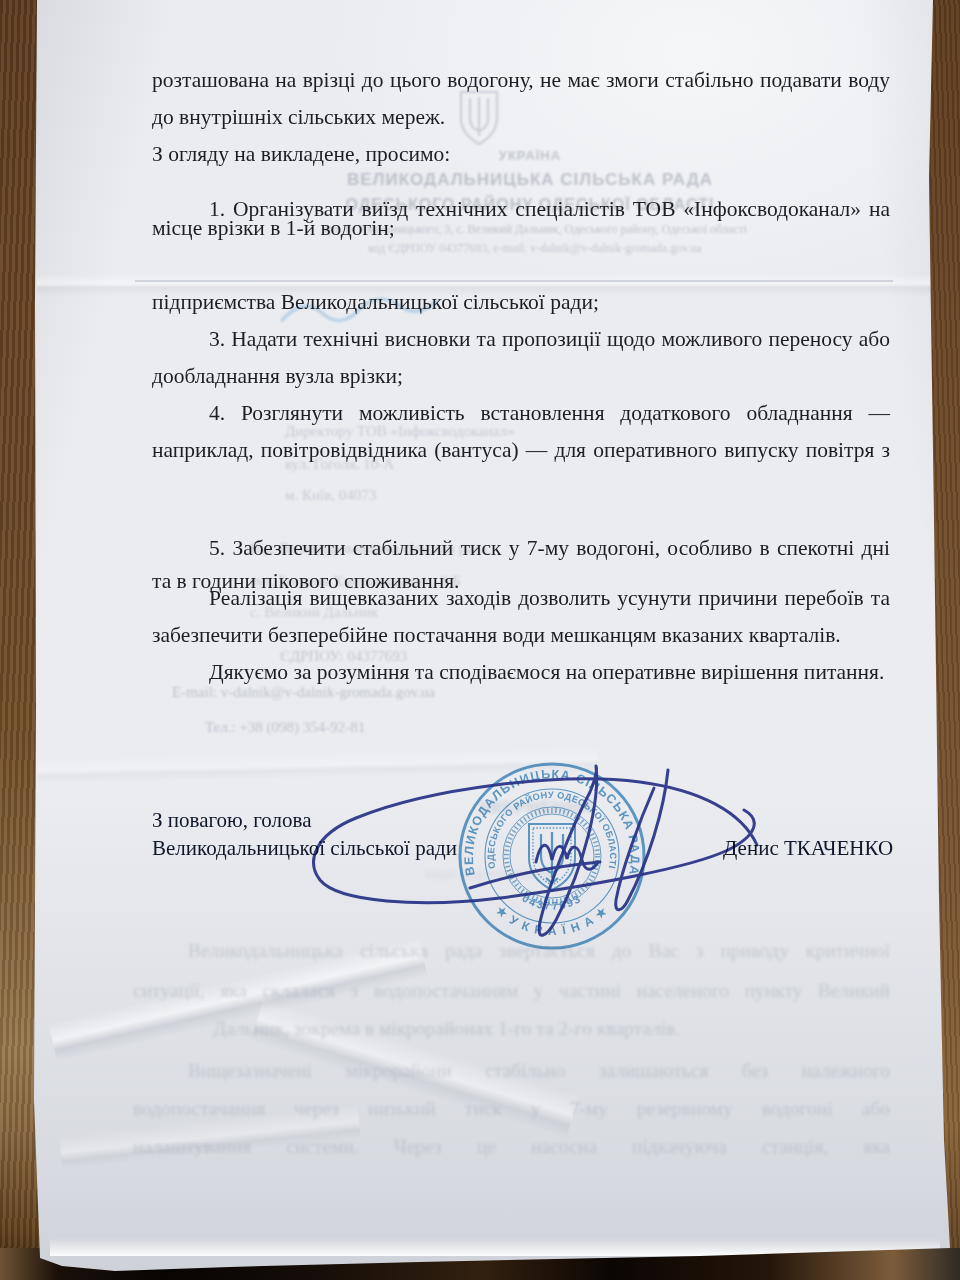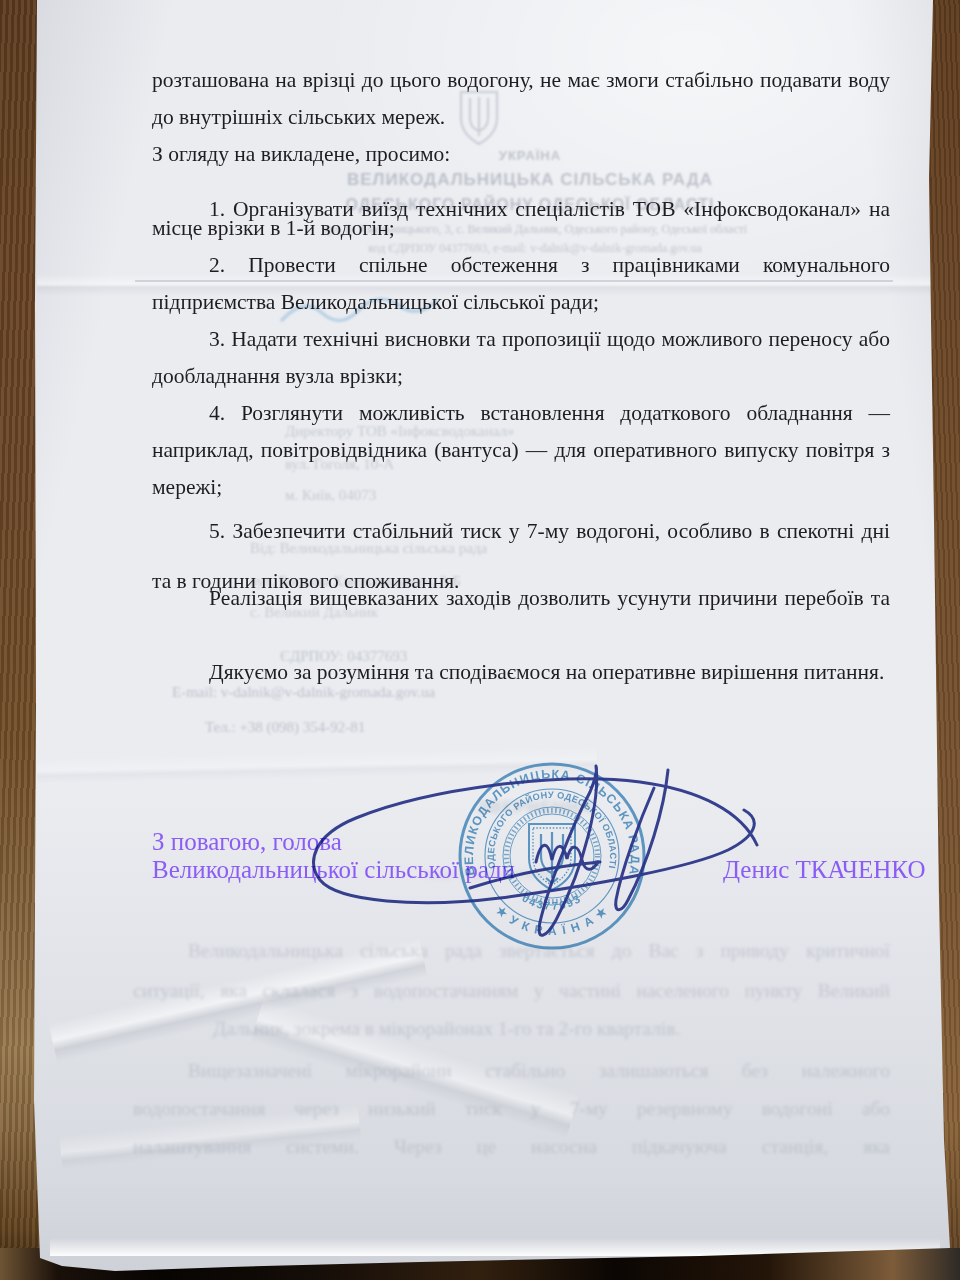--- a/index.html
+++ b/index.html
@@ -58,21 +58,21 @@
   .stb{position:absolute;left:133px;width:757px;font-size:19.5px;color:#99a0ae;opacity:.42;
        filter:blur(1.4px);z-index:3;text-align:justify;text-align-last:justify;pointer-events:none;}
   .stb.nj{text-align:left;text-align-last:left;}
   .stb.ind{padding-left:55px;width:702px;}
 
   
   .ln{position:absolute;left:152px;width:738px;font-size:21.5px;color:#1d1d22;z-index:4;
       white-space:nowrap;}
   .ln.jst{white-space:normal;text-align:justify;text-align-last:justify;}
   .ln.ind{padding-left:57px;width:681px;}
-  .closing{position:absolute;z-index:4;font-size:25px;color:#8b5cf6;margin-top:20px;}
+  .closing{position:absolute;z-index:4;font-size:21px;color:#0f172a;}
 
   
   .overlay-svg{position:absolute;left:0;top:0;z-index:5;mix-blend-mode:multiply;pointer-events:none;}
   .scribble-svg{position:absolute;left:0;top:0;z-index:3;filter:blur(.8px);pointer-events:none;}
 </style>
 </head>
 <body>
 
 <div class="scene">
 
@@ -118,30 +118,29 @@
 
     <svg class="scribble-svg" width="960" height="1280" viewBox="0 0 960 1280" style="opacity:.45">
       <path d="M282 320 c 15,-16 28,-18 40,-7 c 14,12 26,9 38,-4 c 12,-12 26,-13 40,-3 c 12,9 26,6 36,-5" stroke="#7fb2da" stroke-width="3.5" fill="none" stroke-linecap="round"></path>
     </svg>
 
     <div class="ln jst" style="top:68px;">розташована на врізці до цього водогону, не має змоги стабільно подавати воду</div>
     <div class="ln" style="top:142px;">З огляду на викладене, просимо:</div>
     <div class="ln" style="top:105px;">до внутрішніх сільських мереж.</div>
     <div class="ln jst ind" style="top:197px;">1. Організувати виїзд технічних спеціалістів ТОВ «Інфоксводоканал» на</div>
     <div class="ln" style="top:216px;">місце врізки в 1-й водогін;</div>
-    <div class="ln jst ind" style="top:253px;">2. Провести спільне обстеження з працівниками комунального</div>
     <div class="ln" style="top:290px;">підприємства Великодальницької сільської ради;</div>
     <div class="ln jst ind" style="top:327px;">3. Надати технічні висновки та пропозиції щодо можливого переносу або</div>
     <div class="ln" style="top:364px;">дообладнання вузла врізки;</div>
     <div class="ln jst ind" style="top:401px;">4. Розглянути можливість встановлення додаткового обладнання —</div>
     <div class="ln jst" style="top:438px;">наприклад, повітровідвідника (вантуса) — для оперативного випуску повітря з</div>
-    <div class="ln" style="top:475px;">мережі;</div>
-    <div class="ln jst ind" style="top:519px;">5. Забезпечити стабільний тиск у 7-му водогоні, особливо в спекотні дні</div>
+    <div class="ln jst ind" style="top:536px;">5. Забезпечити стабільний тиск у 7-му водогоні, особливо в спекотні дні</div>
     <div class="ln" style="top:549px;margin-top:20px;">та в години пікового споживання.</div>
     <div class="ln jst ind" style="top:586px;">Реалізація вищевказаних заходів дозволить усунути причини перебоїв та</div>
+    <div class="ln" style="top:623px;">забезпечити безперебійне постачання води мешканцям вказаних кварталів.</div>
     <div class="ln ind" style="top:660px;">Дякуємо за розуміння та сподіваємося на оперативне вирішення питання.</div>
 
     <div class="closing" style="left:152px;top:808px;">З повагою, голова</div>
     <div class="closing" style="left:152px;top:836px;">Великодальницької сільської ради</div>
     <div class="closing" style="left:723px;top:836px;">Денис ТКАЧЕНКО</div>
 
     <div class="paper-light"></div>
     <div class="crease-h1"></div>
     <div class="crease-h2"></div>
     <div class="crease-d1"></div>

